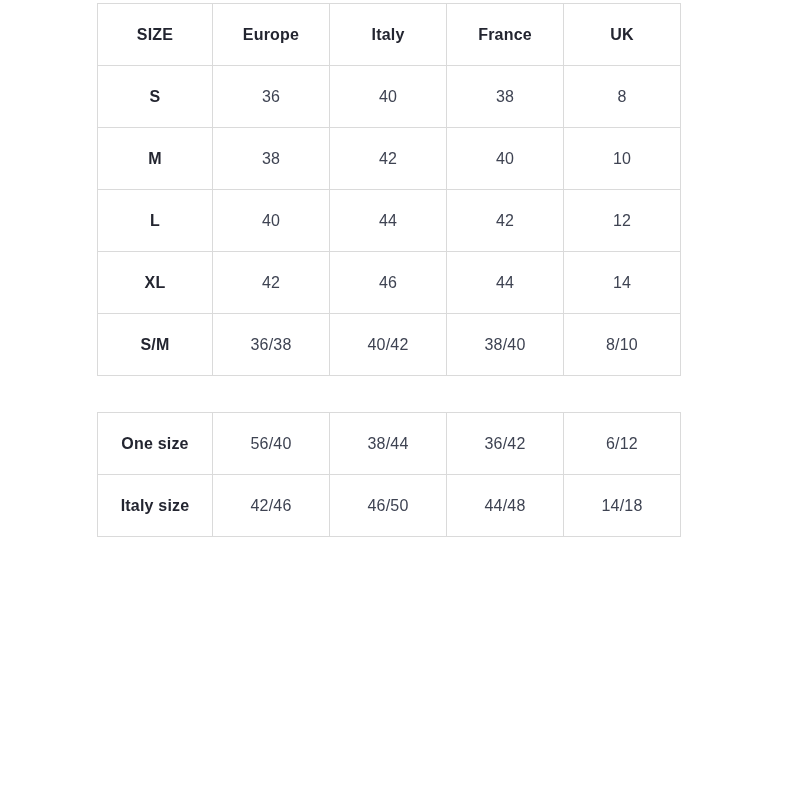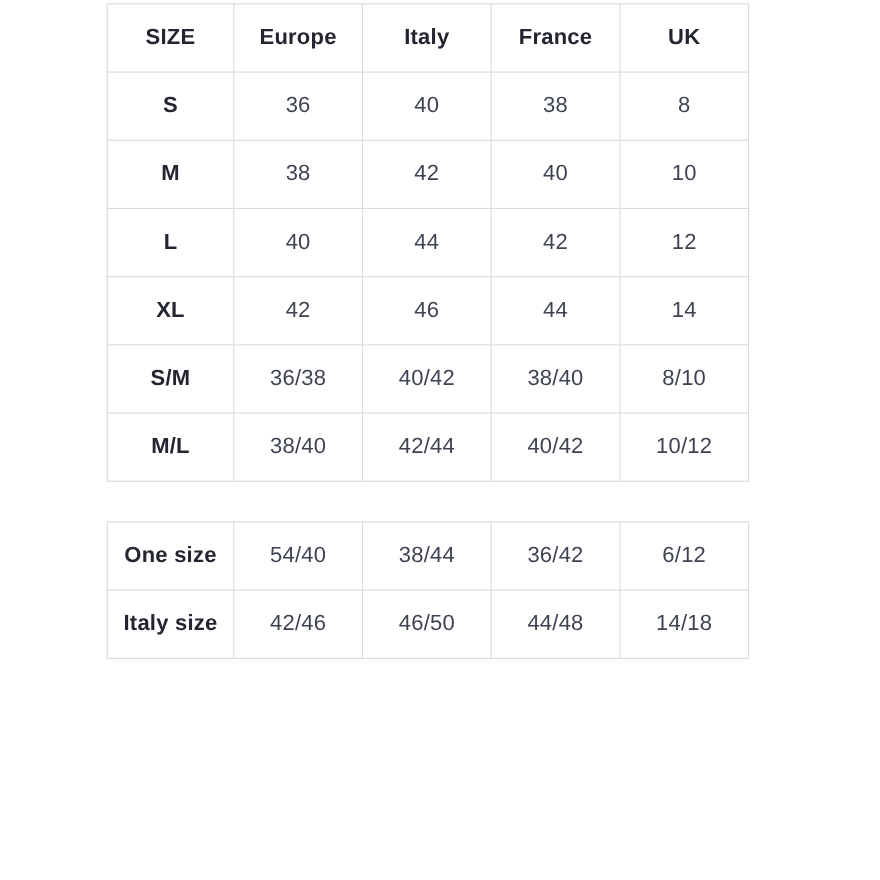--- a/index.html
+++ b/index.html
@@ -31,21 +31,21 @@
   }
   table.size-table col.col-size  { width: 115px; }
   table.size-table col.col-val   { width: 117px; }
   table.size-table th,
   table.size-table td {
     border: 1px solid var(--border);
     height: 62px;
     text-align: center;
     vertical-align: middle;
     padding: 0;
-    font-size: 20px;
+    font-size: 16px;
     letter-spacing: 0.2px;
   }
   table.size-table th {
     font-weight: 700;
     color: var(--header-text);
   }
   table.size-table td {
     font-weight: 400;
     color: var(--value-text);
   }
@@ -104,42 +104,35 @@
           <td>44</td>
           <td>14</td>
         </tr>
         <tr>
           <th>S/M</th>
           <td>36/38</td>
           <td>40/42</td>
           <td>38/40</td>
           <td>8/10</td>
         </tr>
-        <tr>
-          <th>M/L</th>
-          <td>38/40</td>
-          <td>42/44</td>
-          <td>40/42</td>
-          <td>10/12</td>
-        </tr>
       </tbody>
   </table>
 
   <table class="size-table special">
     <colgroup>
       <col class="col-size">
       <col class="col-val">
       <col class="col-val">
       <col class="col-val">
       <col class="col-val">
     </colgroup>
     <tbody>
         <tr>
           <th>One size</th>
-          <td>54/40</td>
+          <td>56/40</td>
           <td>38/44</td>
           <td>36/42</td>
           <td>6/12</td>
         </tr>
         <tr>
           <th>Italy size</th>
           <td>42/46</td>
           <td>46/50</td>
           <td>44/48</td>
           <td>14/18</td>

